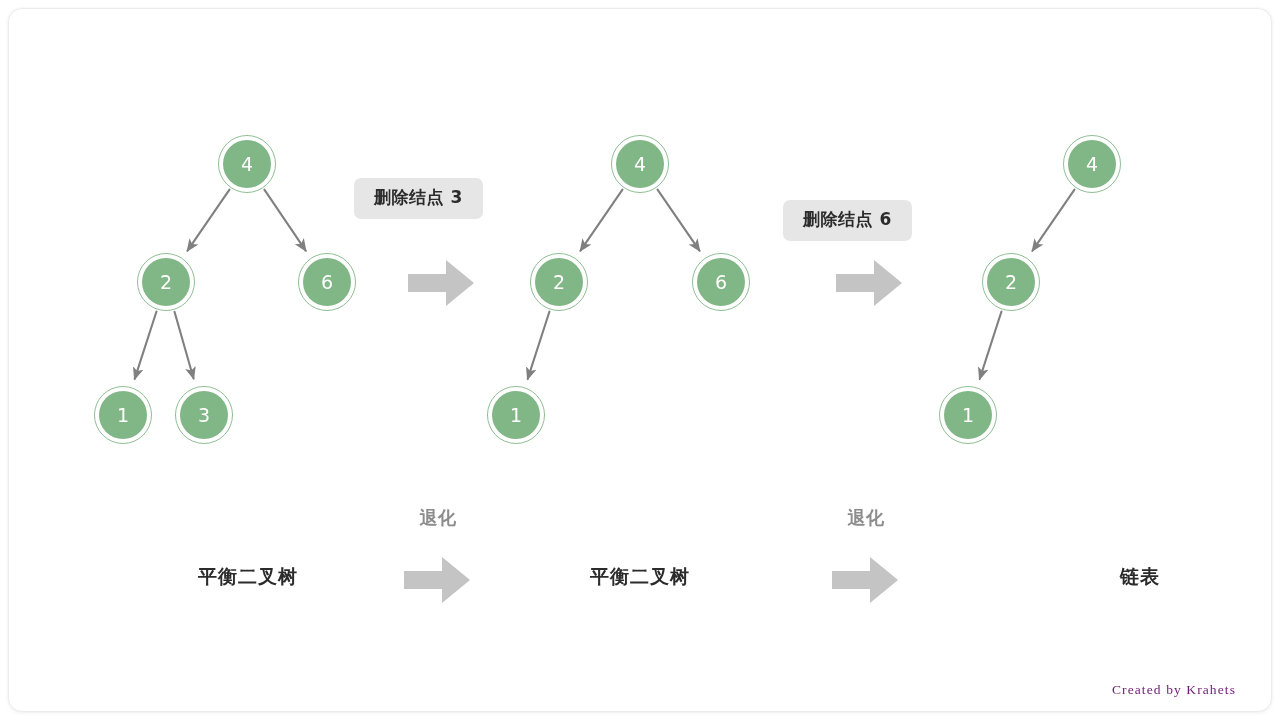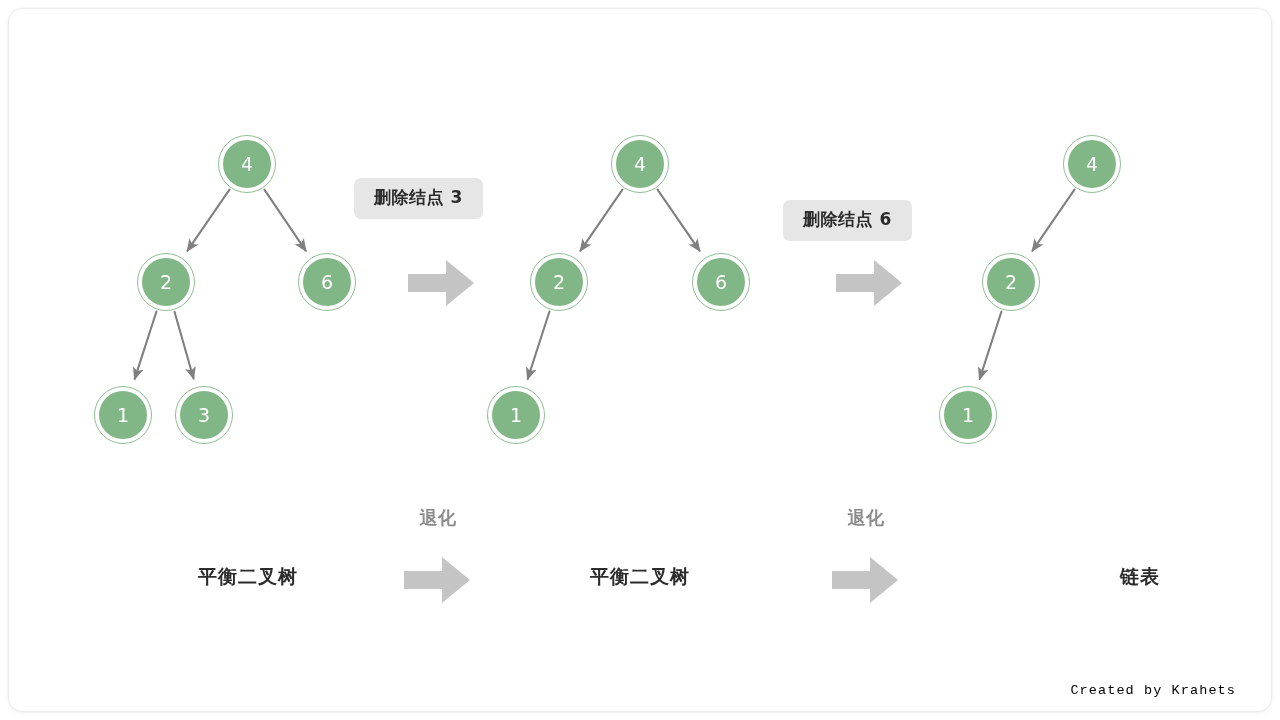--- a/index.html
+++ b/index.html
@@ -114,24 +114,24 @@
     letter-spacing: 0.5px;
     transform: translateX(-50%);
     line-height: 1;
     font-family: "DejaVu Sans", "Liberation Sans", sans-serif;
   }
   
   #watermark {
     position: absolute;
     right: 44px;
     bottom: 22px;
-    color: #000000;
+    color: #701a75;
     font-size: 13.5px;
     letter-spacing: 1.1px;
-    font-family: Liberation Mono, monospace;
+    font-family: Liberation Serif, serif;
     white-space: nowrap;
   }
 </style>
 </head>
 <body>
 
 <div id="canvas">
   <div id="card"></div>
 
   <div id="stage">

